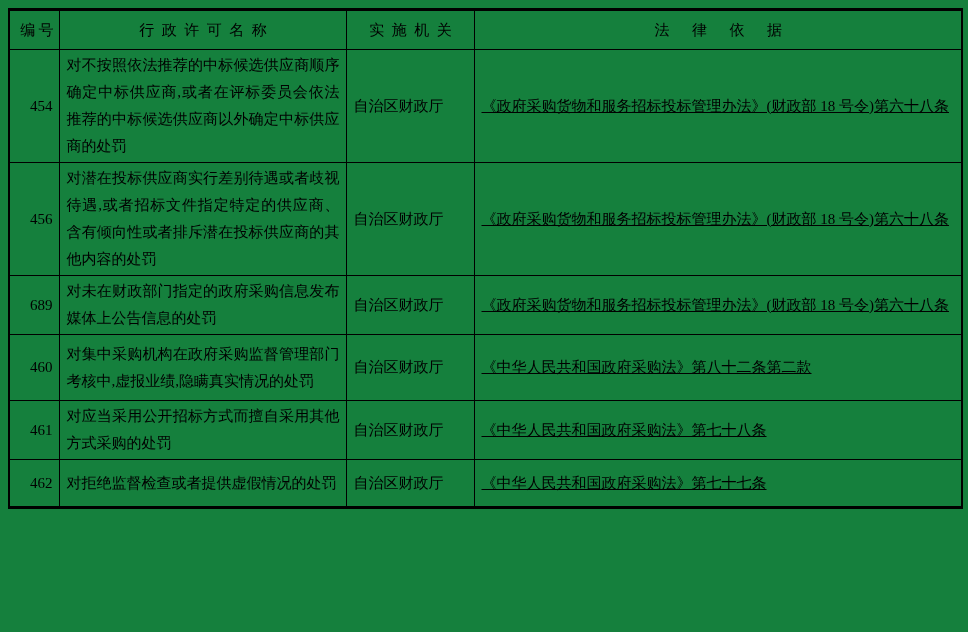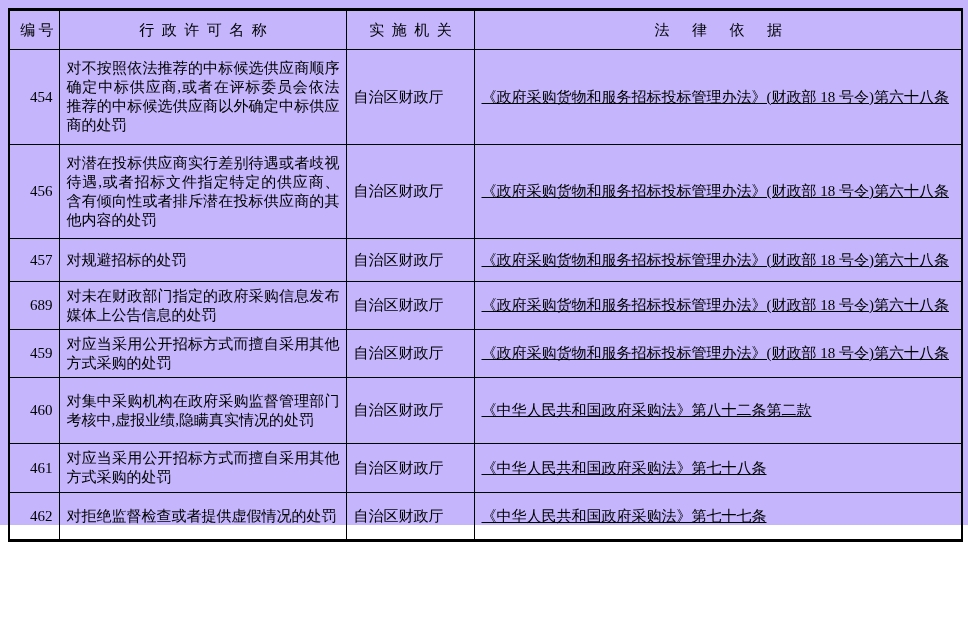--- a/index.html
+++ b/index.html
@@ -6,22 +6,22 @@
     margin: 0;
     padding: 0;
     background: #ffffff;
     width: 968px;
     height: 632px;
     overflow: hidden;
   }
   .page {
     position: relative;
     width: 968px;
-    height: 525px;
-    background: #c4b5fd;
+    height: 632px;
+    background: #15803d;
     font-family: "Liberation Serif", "DejaVu Serif", serif;
     color: #000000;
   }
   table.permits {
     position: absolute;
     left: 8px;
     top: 8px;
     width: 953px;
     border-collapse: collapse;
     table-layout: fixed;
@@ -47,21 +47,21 @@
   }
   .ls-xs { letter-spacing: 0.22em; text-indent: 0.22em; }
   .ls-md { letter-spacing: 0.5em;  text-indent: 0.5em; }
   .ls-lg { letter-spacing: 1.5em;  text-indent: 1.5em; margin-left: 44px; }
   td.c-num {
     text-align: right;
     padding: 0;
   }
   td.c-name {
     text-align: justify;
-    line-height: 19px;
+    line-height: 27px;
   }
   td.c-agency {
     white-space: nowrap;
   }
   td.c-basis {
     text-align: justify;
     line-height: 21px;
     text-decoration: underline;
   }
 </style>
@@ -90,35 +90,23 @@
         <td class="c-name">对不按照依法推荐的中标候选供应商顺序确定中标供应商,或者在评标委员会依法推荐的中标候选供应商以外确定中标供应商的处罚</td>
         <td class="c-agency">自治区财政厅</td>
         <td class="c-basis">《政府采购货物和服务招标投标管理办法》(财政部 18 号令)第六十八条</td>
       </tr>
       <tr style="height:94px">
         <td class="c-num">456</td>
         <td class="c-name">对潜在投标供应商实行差别待遇或者歧视待遇,或者招标文件指定特定的供应商、含有倾向性或者排斥潜在投标供应商的其他内容的处罚</td>
         <td class="c-agency">自治区财政厅</td>
         <td class="c-basis">《政府采购货物和服务招标投标管理办法》(财政部 18 号令)第六十八条</td>
       </tr>
-      <tr style="height:43px">
-        <td class="c-num">457</td>
-        <td class="c-name">对规避招标的处罚</td>
-        <td class="c-agency">自治区财政厅</td>
-        <td class="c-basis">《政府采购货物和服务招标投标管理办法》(财政部 18 号令)第六十八条</td>
-      </tr>
       <tr style="height:48px">
         <td class="c-num">689</td>
         <td class="c-name">对未在财政部门指定的政府采购信息发布媒体上公告信息的处罚</td>
-        <td class="c-agency">自治区财政厅</td>
-        <td class="c-basis">《政府采购货物和服务招标投标管理办法》(财政部 18 号令)第六十八条</td>
-      </tr>
-      <tr style="height:48px">
-        <td class="c-num">459</td>
-        <td class="c-name">对应当采用公开招标方式而擅自采用其他方式采购的处罚</td>
         <td class="c-agency">自治区财政厅</td>
         <td class="c-basis">《政府采购货物和服务招标投标管理办法》(财政部 18 号令)第六十八条</td>
       </tr>
       <tr style="height:66px">
         <td class="c-num">460</td>
         <td class="c-name">对集中采购机构在政府采购监督管理部门考核中,虚报业绩,隐瞒真实情况的处罚</td>
         <td class="c-agency">自治区财政厅</td>
         <td class="c-basis">《中华人民共和国政府采购法》第八十二条第二款</td>
       </tr>
       <tr style="height:49px">

